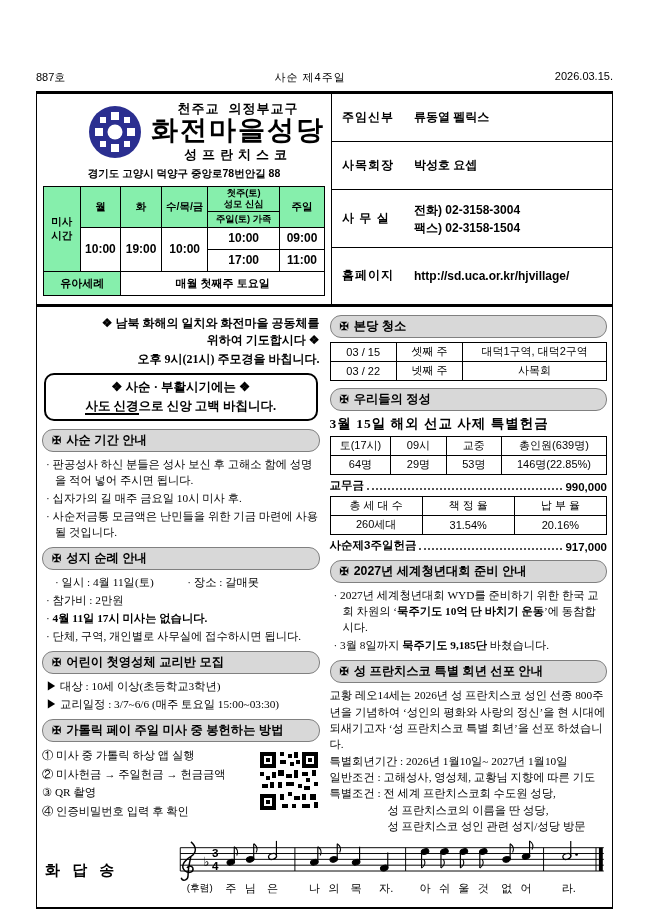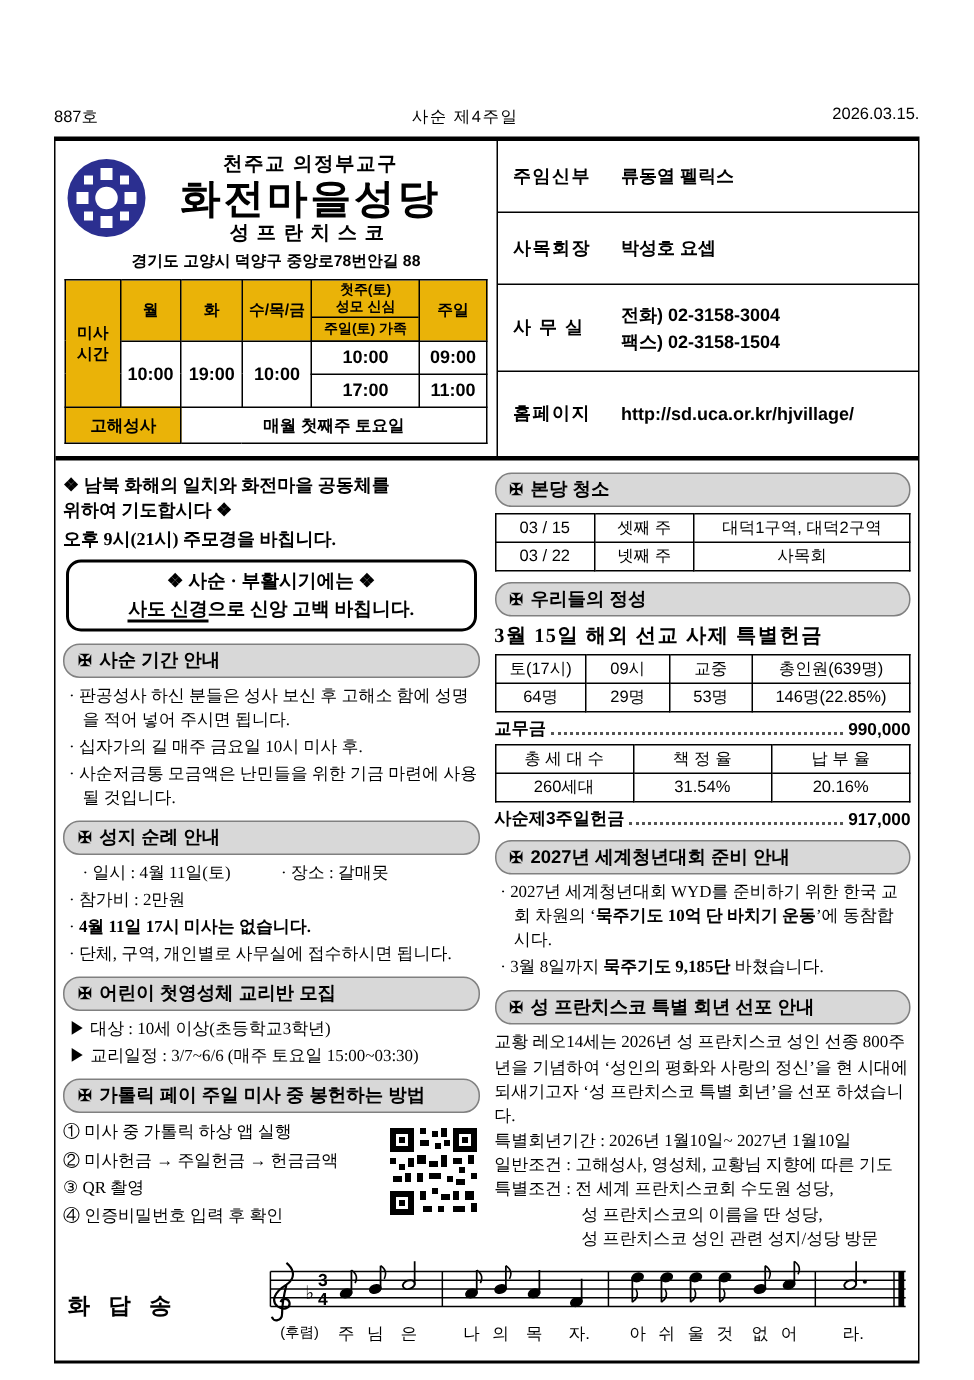--- a/index.html
+++ b/index.html
@@ -12,46 +12,46 @@
   .runhead .c { letter-spacing:1px; }
 
   
   .mainbox { margin:0 36px; border:1.2px solid #000; border-top:3px solid #000; border-bottom:2.5px solid #000; }
 
   
   .topblock { display:flex; border-bottom:3px solid #000; }
   .tb-left { width:295px; border-right:1.2px solid #000; padding:6px 6px 8px 6px; }
   .tb-right { flex:1; display:flex; flex-direction:column; }
 
-  .church-head { display:flex; align-items:center; justify-content:flex-start; gap:21px; }
+  .church-head { display:flex; align-items:center; justify-content:flex-end; gap:8px;font-family:Liberation Mono, monospace; }
   .logo { flex:0 0 auto; }
   .church-txt { text-align:center; }
   .church-diocese { font-size:13px; font-weight:bold; letter-spacing:1px; }
   .church-name { font-size:27px; font-weight:bold; letter-spacing:2px; line-height:1.05; }
   .church-patron { font-size:13px; font-weight:bold; letter-spacing:5px; }
   .church-addr { text-align:center; font-size:10.5px; font-weight:bold; margin:3px 0 5px 0; }
 
   table.mass { width:100%; border-collapse:collapse; table-layout:fixed; text-align:center; }
   table.mass td { border:1.2px solid #000; font-size:10.5px; }
-  table.mass .hd { background:#eab308; font-weight:bold; }
+  table.mass .hd { background:#86efac; font-weight:bold; }
   table.mass .tm { font-size:12px; font-weight:bold; height:22px; }
   .sat-top { border-bottom:1px solid #000; font-size:9.3px; line-height:1.15; padding:1px 0; }
   .sat-bot { font-size:9.3px; padding:1px 0; }
 
   .contact-row { display:flex; align-items:center; border-bottom:1px solid #000; padding:0 10px; font-size:12px; font-weight:bold; }
   .contact-row:last-child { border-bottom:none; }
   .contact-row .lb { width:72px; letter-spacing:1px; flex:0 0 auto; }
   .r1 { height:48px; } .r2 { height:48px; } .r3 { height:58px; } .r4 { flex:1; }
   .phone-lines div { line-height:1.5; }
 
   
   .bodyblock { display:flex; gap:10px; padding:8px 5px 2px 5px; }
   .col { flex:1; min-width:0; }
 
-  .prayer { text-align:left; font-size:12px; font-weight:bold; line-height:1.4; }
+  .prayer { text-align:right; font-size:12px; font-weight:bold; line-height:1.4; }
   .prayer-box { border:2px solid #000; border-radius:10px; padding:3px 4px; margin:5px 2px 8px 2px; text-align:center; font-size:12.5px; font-weight:bold; line-height:1.5; }
   .u-thick { border-bottom:2.2px solid #000; }
 
   .pill { background:#d8d8d8; border:1px solid #808080; border-radius:11px; padding:2px 9px; font-size:12.3px; font-weight:bold; display:flex; align-items:center; gap:5px; margin:7px 0 4px 0; white-space:nowrap; }
   .pill .pc { font-size:11px; }
 
   .blist { font-size:11.3px; line-height:1.42; }
   .blist > div { padding-left:13px; text-indent:-9px; margin-bottom:2px; }
   .tworow { display:flex; }
   .tworow span { text-indent:0; }
@@ -141,21 +141,21 @@
           <td class="tm" rowspan="2">19:00</td>
           <td class="tm" rowspan="2">10:00</td>
           <td class="tm">10:00</td>
           <td class="tm">09:00</td>
         </tr>
         <tr>
           <td class="tm">17:00</td>
           <td class="tm">11:00</td>
         </tr>
         <tr>
-          <td class="hd" colspan="2" style="height:24px;font-size:11px;">고해성사</td>
+          <td class="hd" colspan="2" style="height:24px;font-size:11px;">유아세례</td>
           <td colspan="4" style="font-size:11px;font-weight:bold;">매월 첫째주 토요일</td>
         </tr>
       </tbody>
         </table>
     </div>
 
     <div class="tb-right">
       <div class="contact-row r1">
         <span class="lb">주임신부</span>
         <span>류동열 펠릭스</span>

